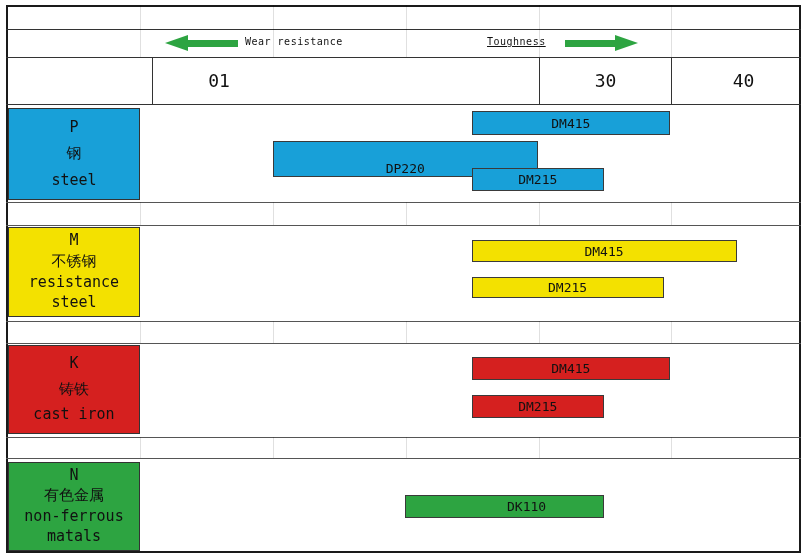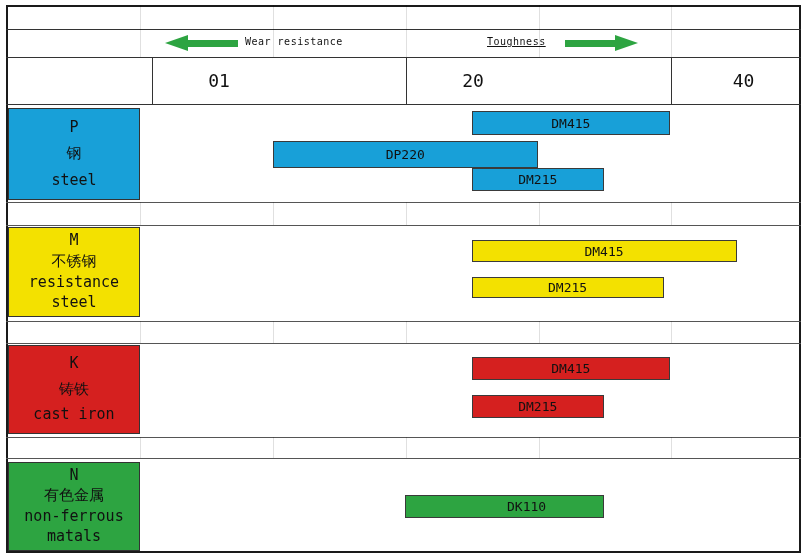--- a/index.html
+++ b/index.html
@@ -53,21 +53,21 @@
     <i class="shaft"></i>
   </div>
   <span class="arrow-label wear">Wear resistance</span>
   <span class="arrow-label tough">Toughness</span>
   <div class="arrow right">
     <i class="shaft"></i>
     <i class="head"></i>
   </div>
 
   <div class="tick" style="left:152px;width:133px;">01</div>
-  <div class="tick" style="left:406px;width:133px;">20</div>
+  <div class="tick" style="left:539px;width:132px;">30</div>
   <div class="tick" style="left:671px;width:144px;">40</div>
 
   <div id="dynamic">
       <div class="hline dark" style="top: 29px;"></div>
       <div class="hline dark" style="top: 57px;"></div>
       <div class="hline dark" style="top: 104px;"></div>
       <div class="hline" style="top: 202px;"></div>
       <div class="hline" style="top: 225px;"></div>
       <div class="hline" style="top: 321px;"></div>
       <div class="hline" style="top: 343px;"></div>
@@ -99,21 +99,21 @@
       <div class="vguide" style="left: 539px; top: 437px; height: 21px;"></div>
       <div class="vguide" style="left: 671px; top: 437px; height: 21px;"></div>
       <div class="cell" style="top: 108px; height: 92px; background: rgb(24, 160, 216);">
         <span>P</span>
         <span>钢</span>
         <span>steel</span>
       </div>
       <div class="bar" style="left: 471.5px; width: 198.75px; top: 111px; height: 24px; background: rgb(24, 160, 216);">
         <span>DM415</span>
       </div>
-      <div class="bar" style="left: 272.75px; width: 265px; top: 141px; height: 27px; background: rgb(24, 160, 216);">
+      <div class="bar" style="left: 272.75px; width: 265px; top: 141px; height: 36px; background: rgb(24, 160, 216); align-items: flex-end;">
         <span>DP220</span>
       </div>
       <div class="bar" style="left: 471.5px; width: 132.5px; top: 168px; height: 23px; background: rgb(24, 160, 216);">
         <span>DM215</span>
       </div>
       <div class="cell" style="top: 227px; height: 90px; background: rgb(243, 225, 0);">
         <span>M</span>
         <span>不锈钢</span>
         <span>resistance</span>
         <span>steel</span>

